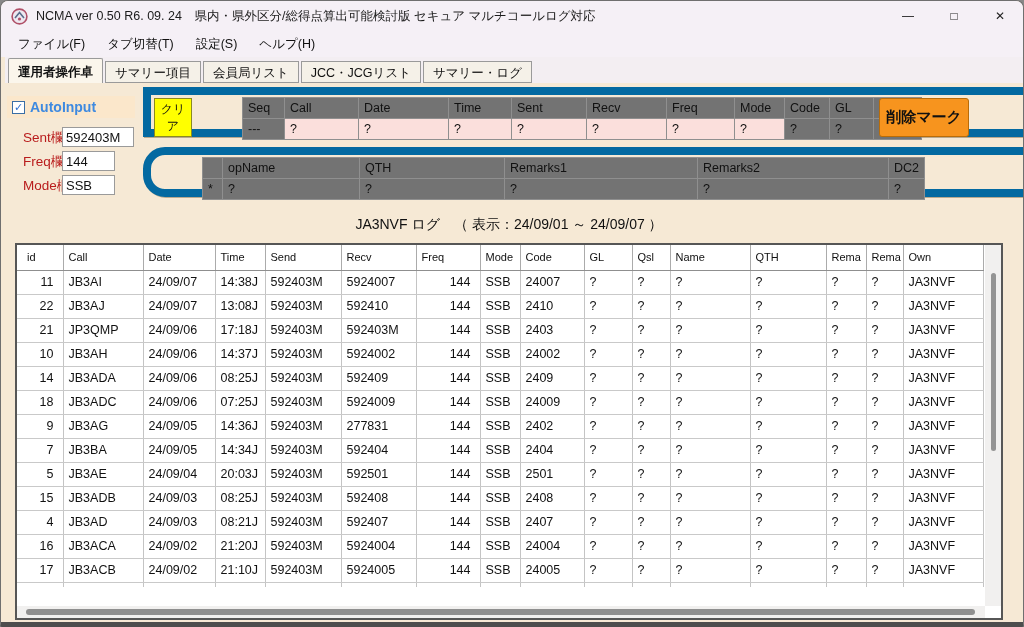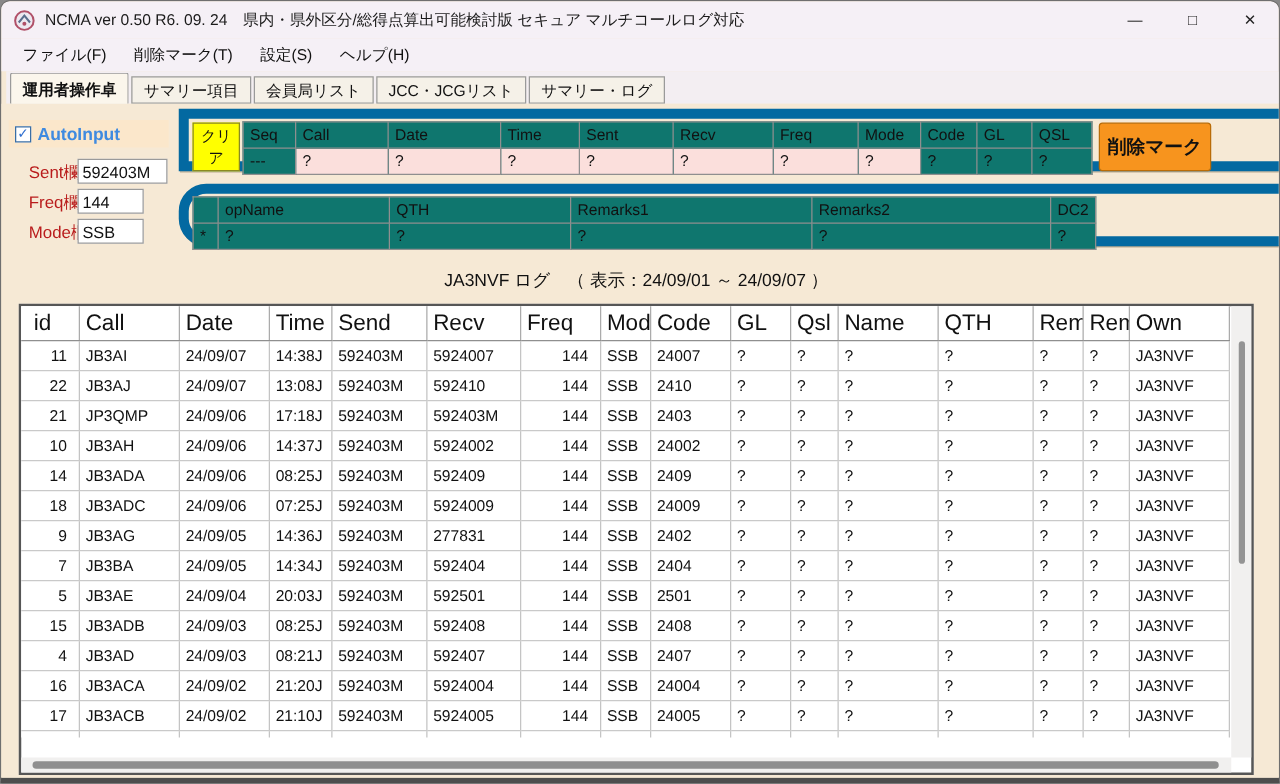--- a/index.html
+++ b/index.html
@@ -64,37 +64,37 @@
     display:flex; align-items:center; justify-content:center; }
   .btn-delete { position:absolute; left:728px; top:3px; width:90px; height:39px;
     background:#F7941E; border:1px solid #b96c08; border-radius:3px;
     font-size:15px; font-weight:bold; color:#111;
     display:flex; align-items:center; justify-content:center; white-space:nowrap; }
   .btn-register { position:absolute; left:731px; top:2px; width:101px; height:41px;
     background:#fff; border:2px solid #4a86c8; border-radius:3px;
     font-size:15px; font-weight:bold; color:#111;
     display:flex; align-items:center; justify-content:center; white-space:nowrap; }
 
-  table.grid { border-collapse:collapse; table-layout:fixed; background:#0f766e; }
+  table.grid { border-collapse:collapse; table-layout:fixed; background:#737373;margin-left:48px; }
   table.grid td, table.grid th { border:1px solid #8f8f8f; font-size:12.5px; font-weight:normal;
     color:#111; text-align:left; padding:2px 5px; height:21px; overflow:hidden; white-space:nowrap; }
   .entry-table { position:absolute; left:43px; top:2px; }
   .detail-table { position:absolute; left:3px; top:2px; }
   td.pink { background:#FBDFDC; }
   td.marker { text-align:center; padding:2px 2px; }
 
   
   .log-title { position:absolute; left:0; top:133px; width:1016px; text-align:center;
     font-size:14px; color:#111; }
 
   
   .log-frame { position:absolute; left:14px; top:160px; width:988px; height:377px;
     border:2px solid #565656; background:#fff; }
   table.logtable { border-collapse:collapse; table-layout:fixed; width:955px; background:#fff; }
-  table.logtable th { font-weight:normal; font-size:18px; color:#111; text-align:left;
+  table.logtable th { font-weight:normal; font-size:11px; color:#111; text-align:left;
     padding:3px 5px; height:25px; background:#fff;
     border-right:1px solid #ababab; border-bottom:1px solid #8f8f8f; overflow:hidden; white-space:nowrap; }
   table.logtable td { font-size:12.5px; color:#111; padding:2px 5px; height:24px;
     border-right:1px solid #c4c4c4; border-bottom:1px solid #c9c9c9; overflow:hidden; white-space:nowrap; }
   table.logtable .c0, table.logtable td.c6 { text-align:right; padding-right:9px; }
   table.logtable th.c0 { text-align:left; padding-left:10px; }
   table.logtable th.c6 { text-align:left; }
   table.logtable tr.partial td { height:5px; padding:0; border-bottom:none; }
 
   .vscroll { position:absolute; right:0; top:0; bottom:12px; width:16px; background:#f1f0ef; }
@@ -118,21 +118,21 @@
     <span>NCMA ver 0.50  R6. 09. 24　県内・県外区分/総得点算出可能検討版 セキュア マルチコールログ対応</span>
     <div class="win-controls">
       <div class="win-btn">—</div>
       <div class="win-btn">□</div>
       <div class="win-btn">✕</div>
     </div>
   </div>
 
   <div class="menubar">
       <div class="menu-item">ファイル(F)</div>
-      <div class="menu-item">削除マーク(T)</div>
+      <div class="menu-item">タブ切替(T)</div>
       <div class="menu-item">設定(S)</div>
       <div class="menu-item">ヘルプ(H)</div>
     </div>
 
   <div class="tabstrip">
       <div class="tab active">運用者操作卓</div>
       <div class="tab">サマリー項目</div>
       <div class="tab">会員局リスト</div>
       <div class="tab">JCC・JCGリスト</div>
       <div class="tab">サマリー・ログ</div>

